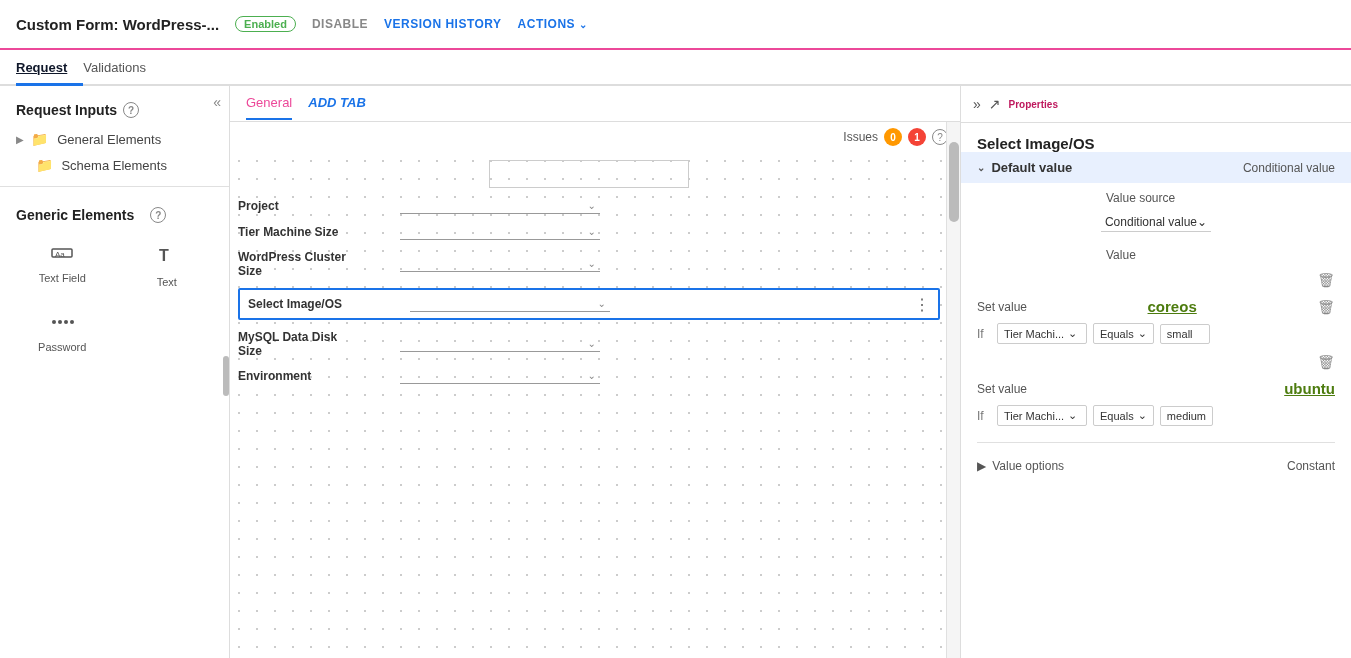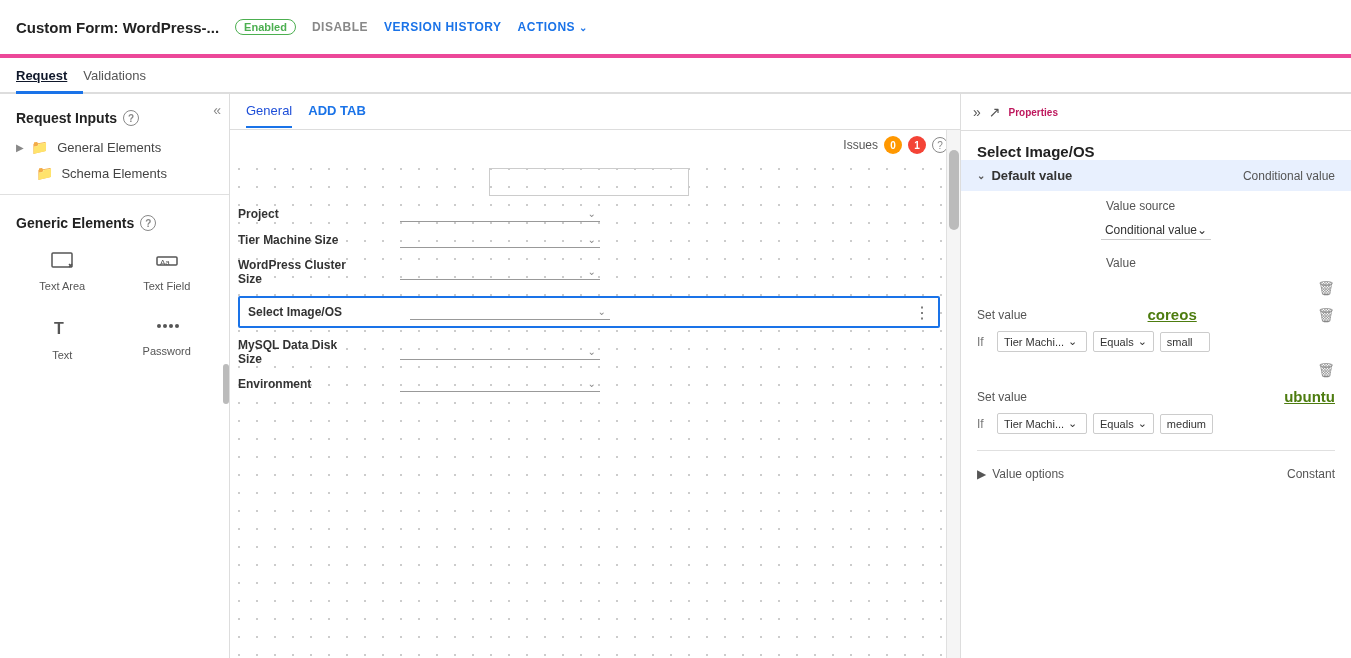--- a/index.html
+++ b/index.html
@@ -1,22 +1,22 @@
 <!DOCTYPE html>
 <html><head>
   <meta charset="utf-8">
   <style>
     * { box-sizing: border-box; margin: 0; padding: 0; }
     body { font-family: Arial, sans-serif; font-size: 13px; color: #333; background: #fff; overflow: hidden; }
 
     
     .top-bar {
       display: flex; align-items: center; gap: 16px;
-      padding: 6px 16px; border-bottom: 4px solid #ec4899;
-      height: 58px;
+      padding: 6px 16px; border-bottom: 2px solid #ec4899;
+      height: 50px;
     }
     .top-bar-title { font-size: 15px; font-weight: 600; color: #222; }
     .badge-enabled {
       border: 1.5px solid #4caf50; color: #4caf50; border-radius: 10px;
       padding: 1px 8px; font-size: 11px; font-weight: 600;
     }
     .top-bar-action {
       color: #888; font-size: 12px; font-weight: 600; letter-spacing: 0.5px; cursor: pointer; text-transform: uppercase;
     }
     .top-bar-action.blue { color: #1a73e8; }
@@ -64,21 +64,21 @@
       position: absolute; right: 0; top: 50%; width: 6px; height: 40px;
       background: #bbb; border-radius: 3px; transform: translateY(-50%);
     }
 
     
     .generic-section {
       padding: 12px 16px;
     }
     .generic-section-title {
       font-size: 14px; font-weight: 700; color: #222;
-      display: flex; align-items: center; gap: 6px; margin-bottom: 12px;
+      display: flex; align-items: center; gap: 16px; margin-bottom: 12px;
     }
     .generic-items-grid {
       display: grid; grid-template-columns: 1fr 1fr; gap: 8px 12px;
     }
     .generic-item {
       display: flex; flex-direction: column; align-items: center; gap: 4px;
       padding: 8px 4px; cursor: pointer; color: #444;
     }
     .generic-item .icon-box {
       font-size: 20px; color: #555; text-align: center;
@@ -91,22 +91,22 @@
       border-right: 1px solid #ddd; position: relative; overflow: hidden;
     }
     .canvas-tabs {
       display: flex; align-items: center; padding: 0 16px;
       border-bottom: 1px solid #ddd; height: 36px; gap: 16px;
     }
     .canvas-tab {
       font-size: 13px; cursor: pointer; padding: 8px 0;
       border-bottom: 2px solid transparent; color: #555;
     }
-    .canvas-tab.active { color: #1d4ed8; border-bottom-color: #1a73e8; }
-    .canvas-tab.add { color: #1a73e8; font-weight: 600; }
+    .canvas-tab.active { color: #ec4899; border-bottom-color: #1a73e8; }
+    .canvas-tab.add { color: #1a73e8; font-weight: 600; font-style: italic; }
     .issues-bar {
       display: flex; align-items: center; gap: 6px;
       padding: 6px 12px; font-size: 12px; color: #555; justify-content: flex-end;
     }
     .badge-orange {
       background: #ff9800; color: #fff; border-radius: 50%;
       width: 18px; height: 18px; display: inline-flex; align-items: center; justify-content: center;
       font-size: 10px; font-weight: 700;
     }
     .badge-red {
@@ -278,30 +278,20 @@
 
     <div class="generic-section">
       <div class="generic-section-title">
         <span>Generic Elements</span>
         <span class="help-icon">?</span>
       </div>
       <div class="generic-items-grid">
         <div class="generic-item">
           <div class="icon-box">
             <svg width="24" height="20" viewBox="0 0 24 20">
-              <rect x="2" y="2" width="20" height="14" rx="1" fill="none" stroke="#555" stroke-width="1.5"></rect>
-              <line x1="19" y1="13" x2="22" y2="16" stroke="#555" stroke-width="1.5"></line>
-              <line x1="22" y1="13" x2="19" y2="16" stroke="#555" stroke-width="1.5"></line>
-            </svg>
-          </div>
-          <span class="label">Text Area</span>
-        </div>
-        <div class="generic-item">
-          <div class="icon-box">
-            <svg width="24" height="20" viewBox="0 0 24 20">
               <rect x="2" y="6" width="20" height="8" rx="1" fill="none" stroke="#555" stroke-width="1.5"></rect>
               <text x="5" y="14" font-size="8" fill="#555" font-family="Arial">Aa</text>
             </svg>
           </div>
           <span class="label">Text Field</span>
         </div>
         <div class="generic-item">
           <div class="icon-box">
             <svg width="24" height="24" viewBox="0 0 24 24">
               <text x="4" y="18" font-size="16" fill="#555" font-family="Arial" font-weight="bold">T</text>

